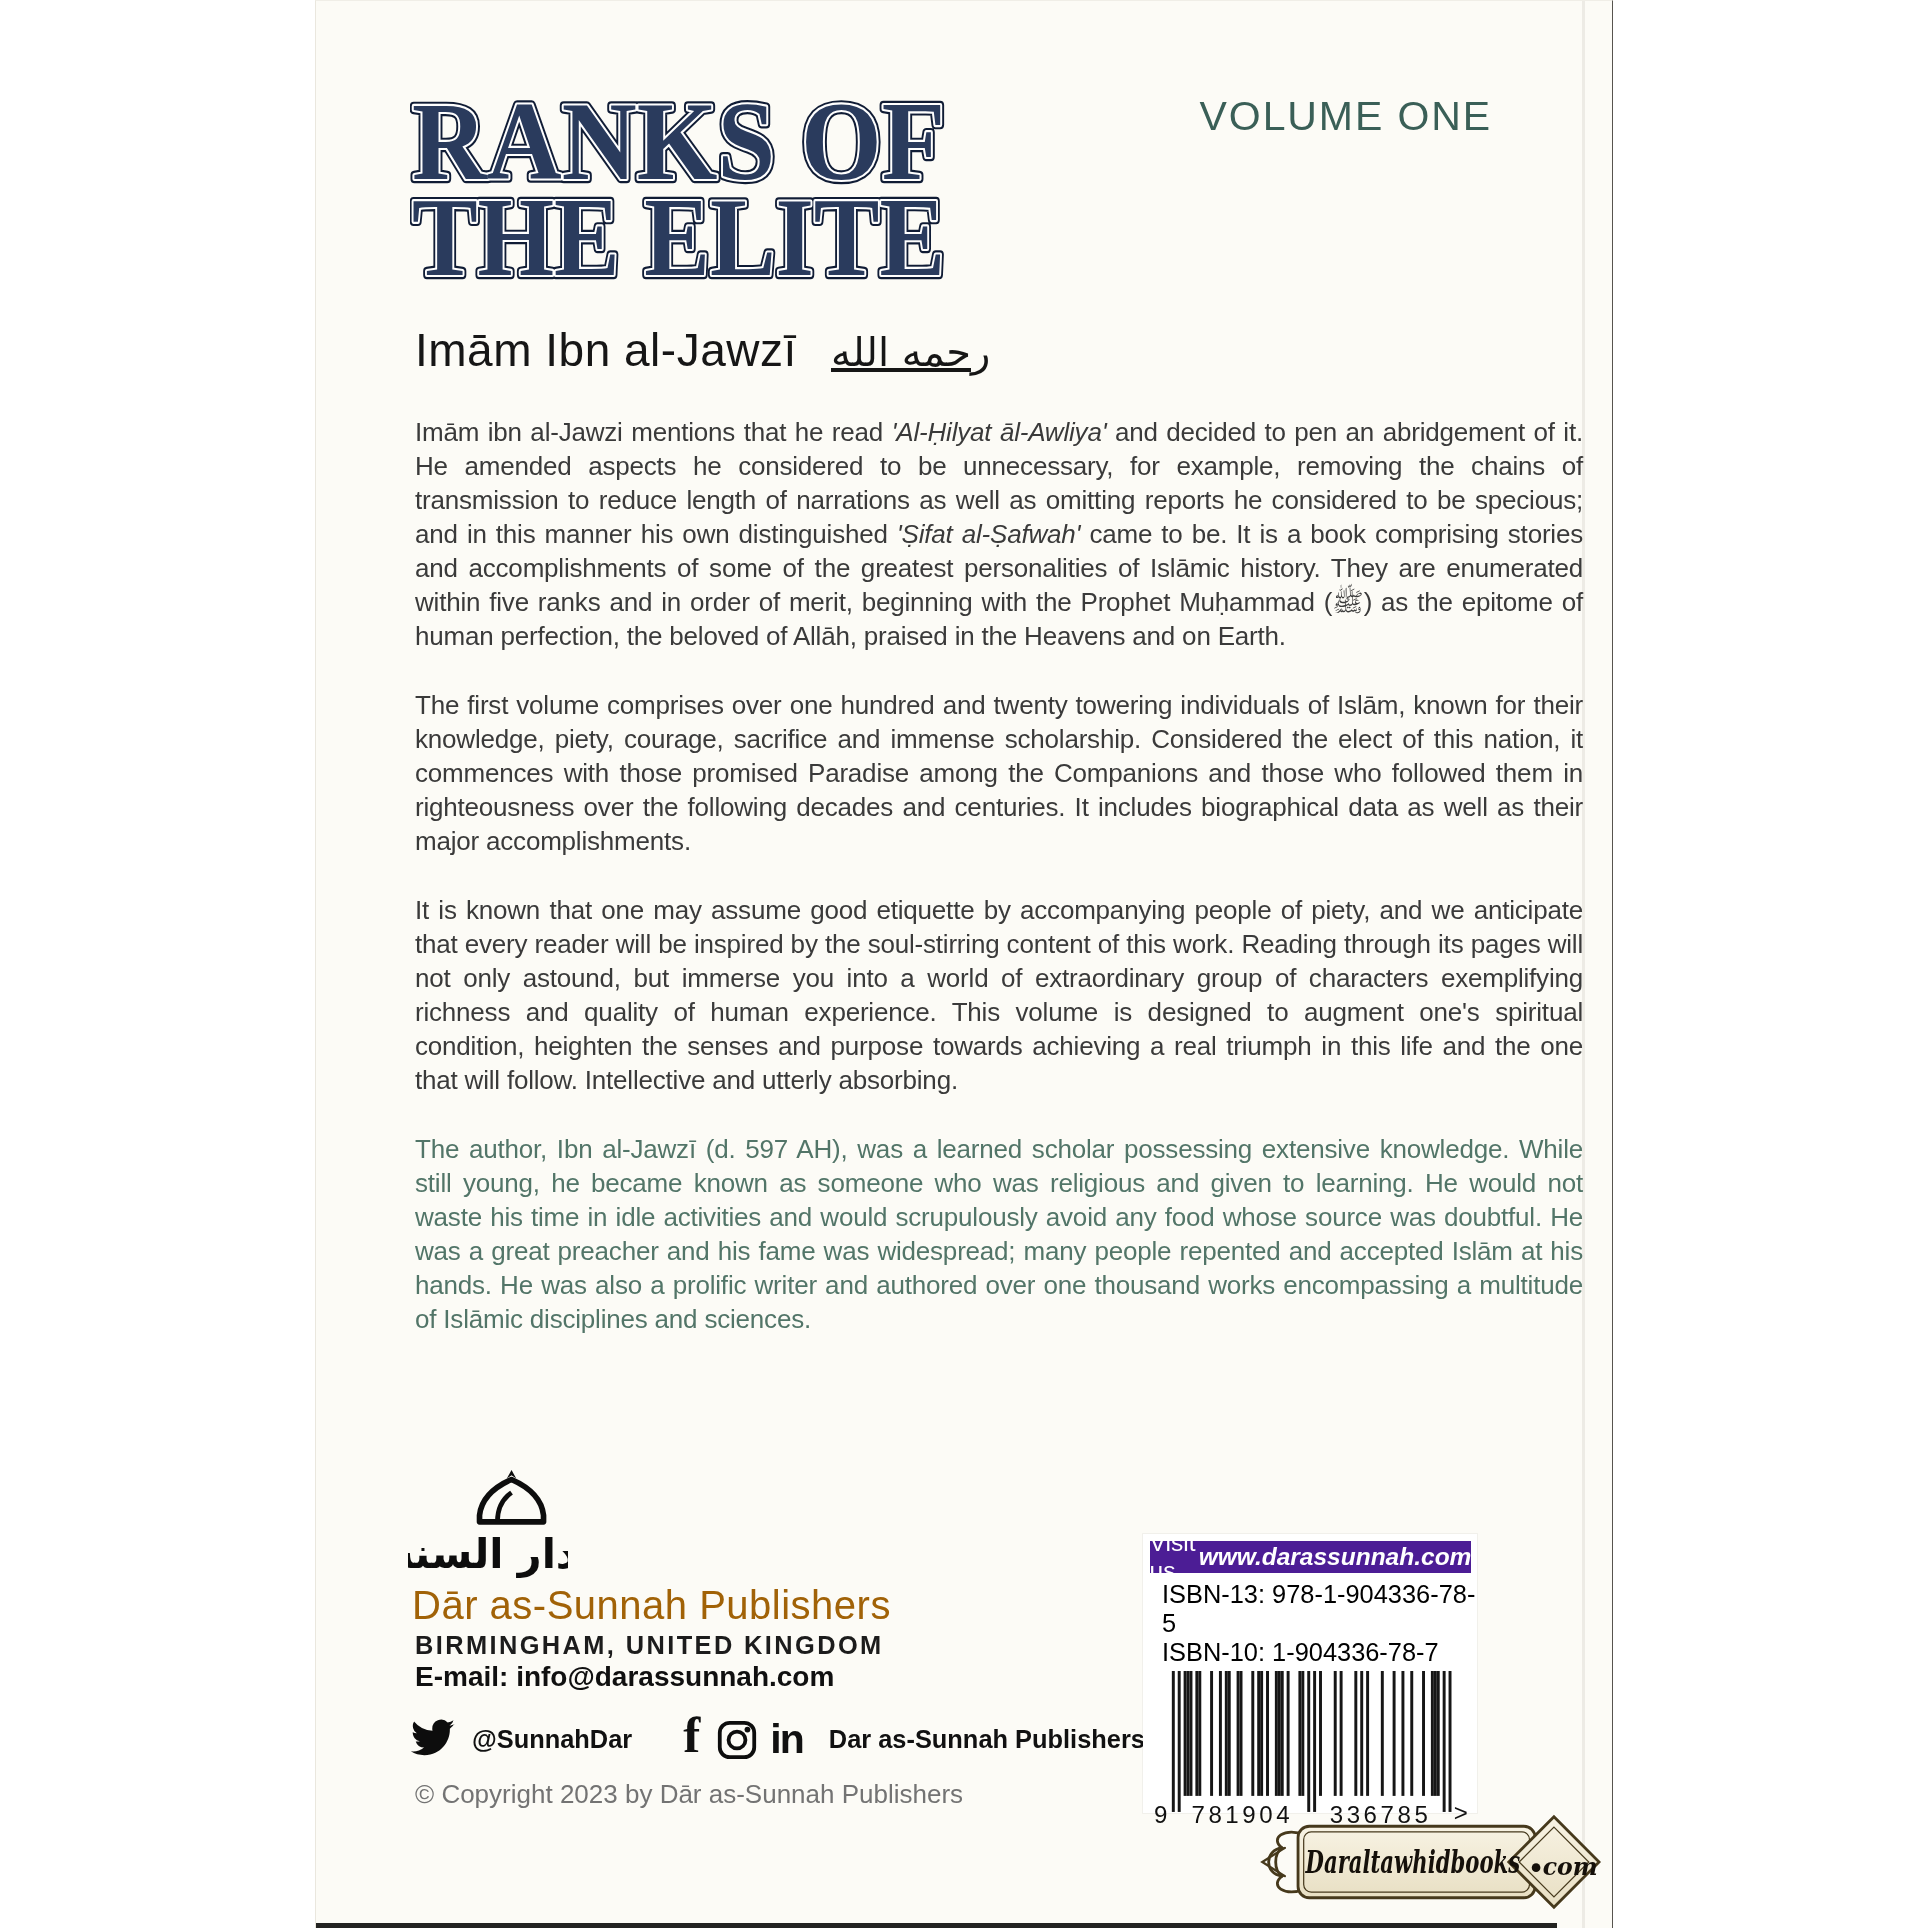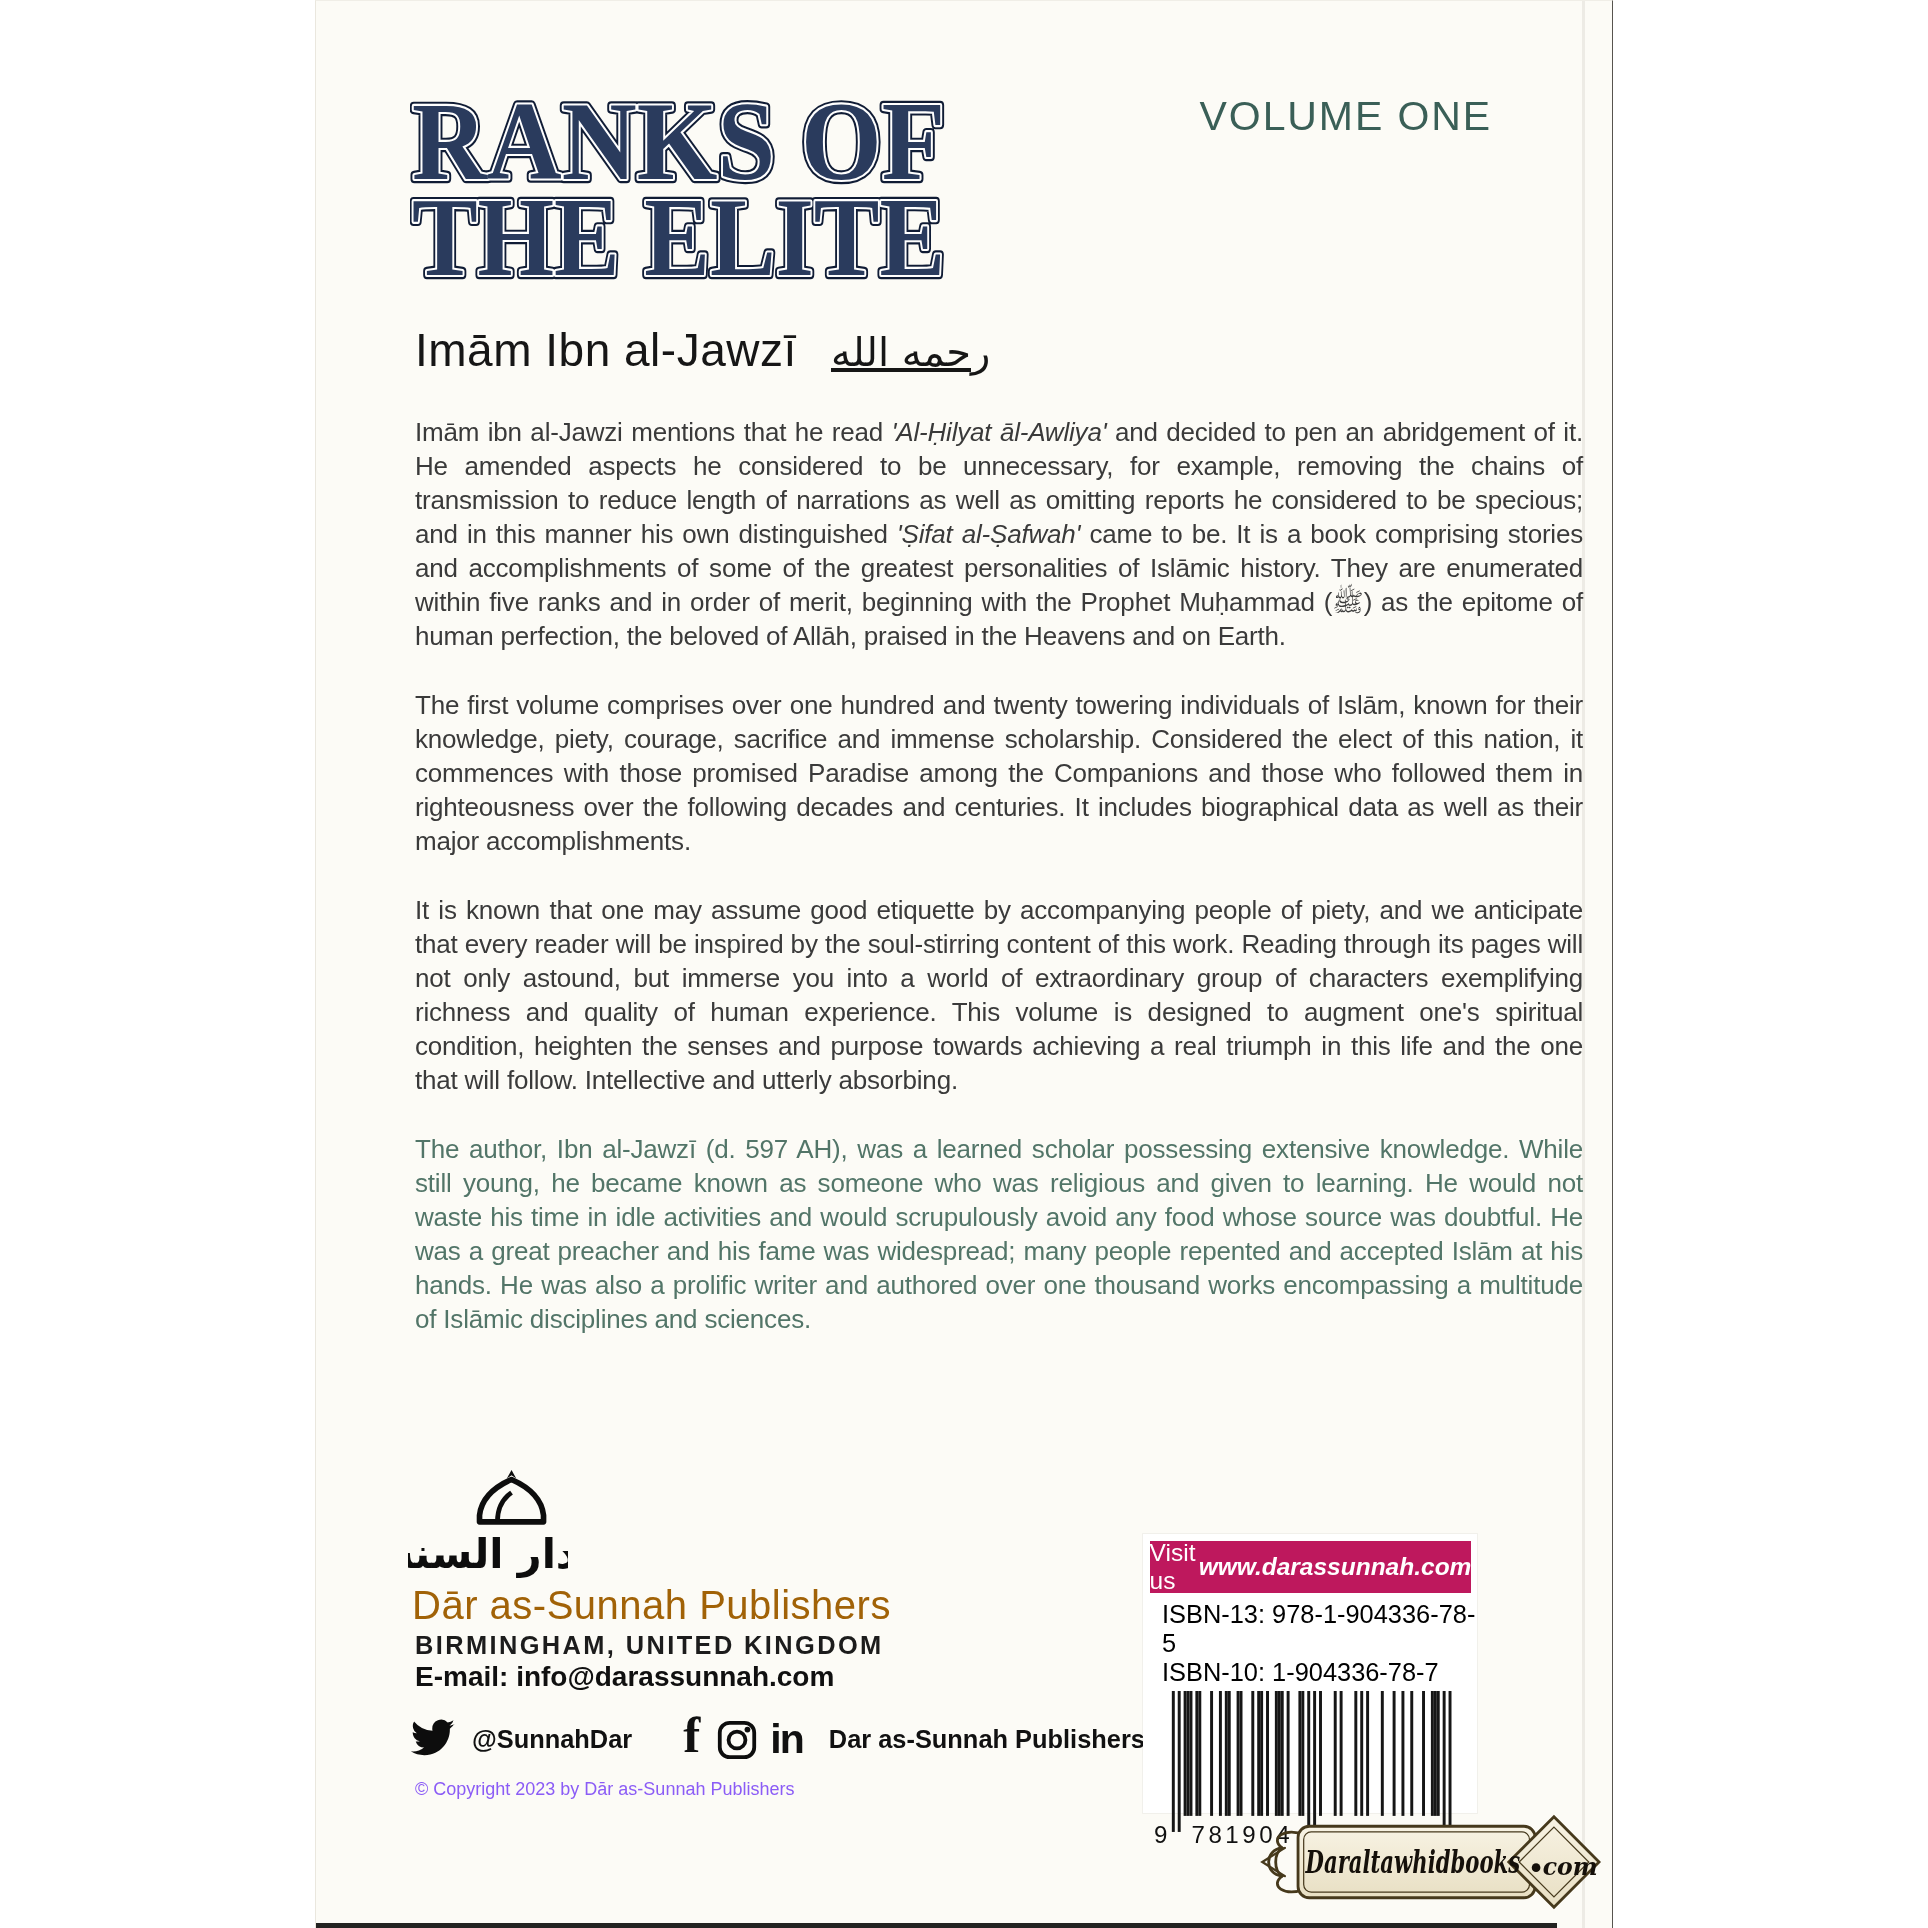--- a/index.html
+++ b/index.html
@@ -45,26 +45,26 @@
 
   .social{position:absolute;left:92px;top:1714px;display:flex;align-items:center;height:49px;}
   .social .handle{font-size:25.4px;font-weight:bold;color:#111;margin-left:15px;}
   .social .fb{font-family:"Liberation Serif",serif;font-size:51px;font-weight:bold;color:#111;
               margin-left:51px;line-height:1;transform:translateY(-3.8px);}
   .social .ig{margin-left:17px;}
   .social .li{font-size:41px;font-weight:bold;color:#111;letter-spacing:-1.9px;margin-left:13px;
               line-height:1;}
   .social .soc-name{font-size:25.4px;font-weight:bold;color:#111;margin-left:26px;}
 
-  .copyright{position:absolute;left:99px;top:1778px;font-size:18px;color:#8b5cf6;}
+  .copyright{position:absolute;left:99px;top:1778px;font-size:26px;color:#737373;}
 
   
   .isbnbox{position:absolute;left:827px;top:1533px;width:334px;height:279px;background:#ffffff;
            box-shadow:0 0 0 0.9px rgba(0,0,0,0.05);}
-  .visit{margin:6.6px 5.6px 0 6.6px;height:52px;background:#be185d;color:#ffffff;
+  .visit{margin:6.6px 5.6px 0 6.6px;height:32px;background:#4c1d95;color:#ffffff;
          display:flex;align-items:center;justify-content:center;font-size:24.5px;gap:1px;}
   .visit b{font-weight:bold;font-style:italic;}
   .isbns{padding:7.5px 0 0 19px;font-size:25.4px;line-height:29px;color:#000000;}
   .barcode-wrap{margin:3.8px 0 0 9.4px;}
 
   
   .badge{position:absolute;left:935px;top:1809px;}
 </style>
 </head>
 <body>

